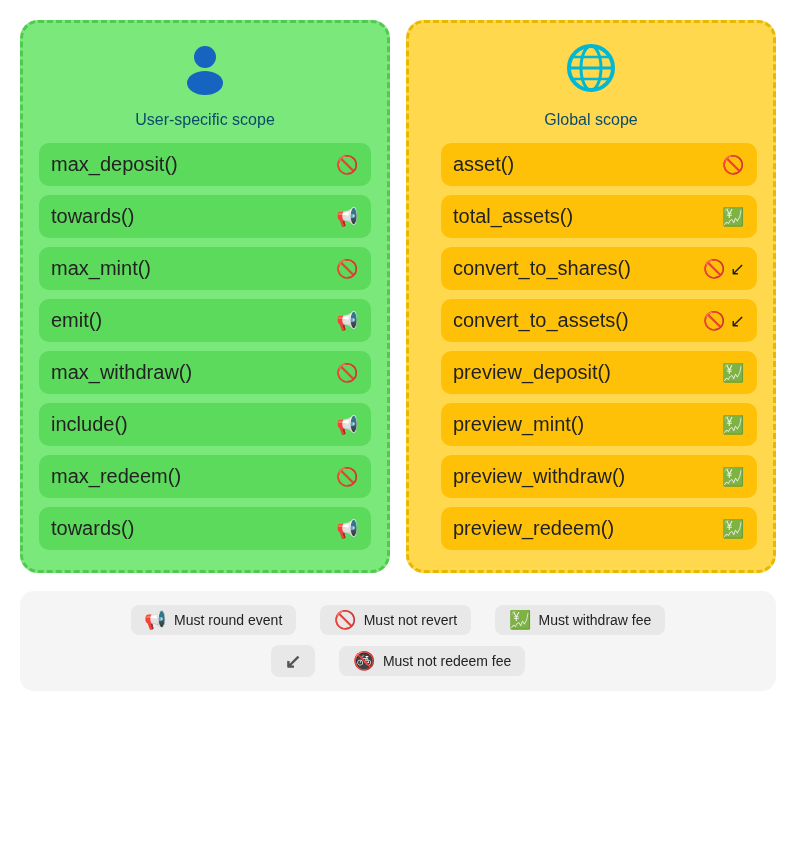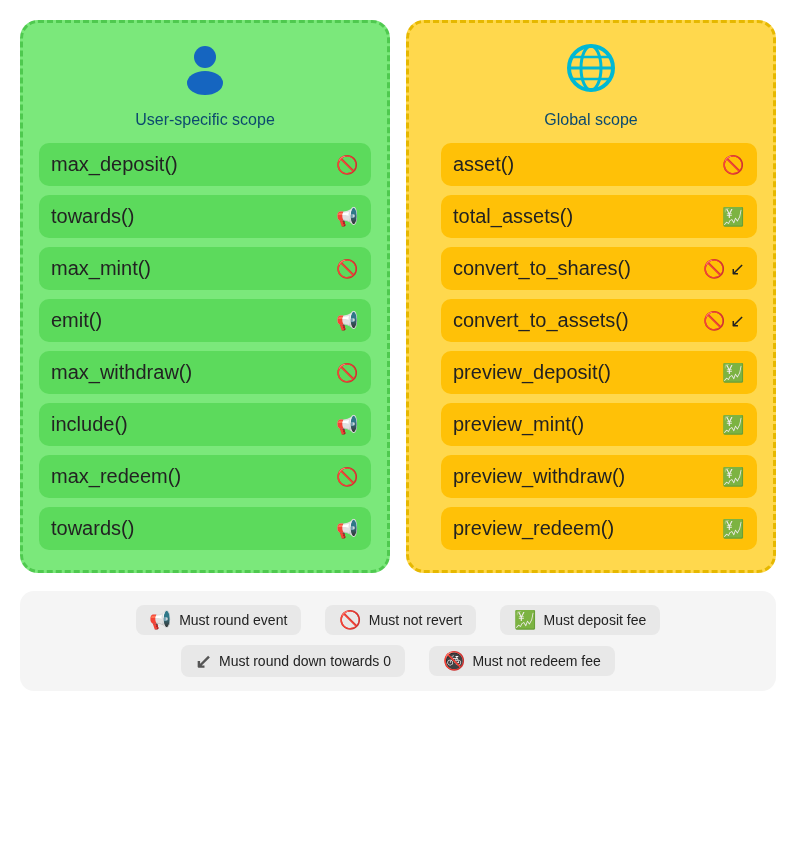--- a/index.html
+++ b/index.html
@@ -294,26 +294,25 @@
     <div class="legend-item">
       <span class="legend-icon">📢</span>
       <span>Must round event</span>
     </div>
     <div class="legend-item">
       <span class="legend-icon">🚫</span>
       <span>Must not revert</span>
     </div>
     <div class="legend-item">
       <span class="legend-icon">💹</span>
-      <span>Must deposit fee</span>
+      <span>Must withdraw fee</span>
     </div>
   </div>
   <div class="legend-row">
     <div class="legend-item">
       <span class="legend-icon" style="font-size:20px;font-weight:bold;color:#555;">↙</span>
-      <span>Must round down towards 0</span>
     </div>
     <div class="legend-item">
       <span class="legend-icon">🚳</span>
       <span>Must not redeem fee</span>
     </div>
   </div>
 </div>
 
 </body></html>

